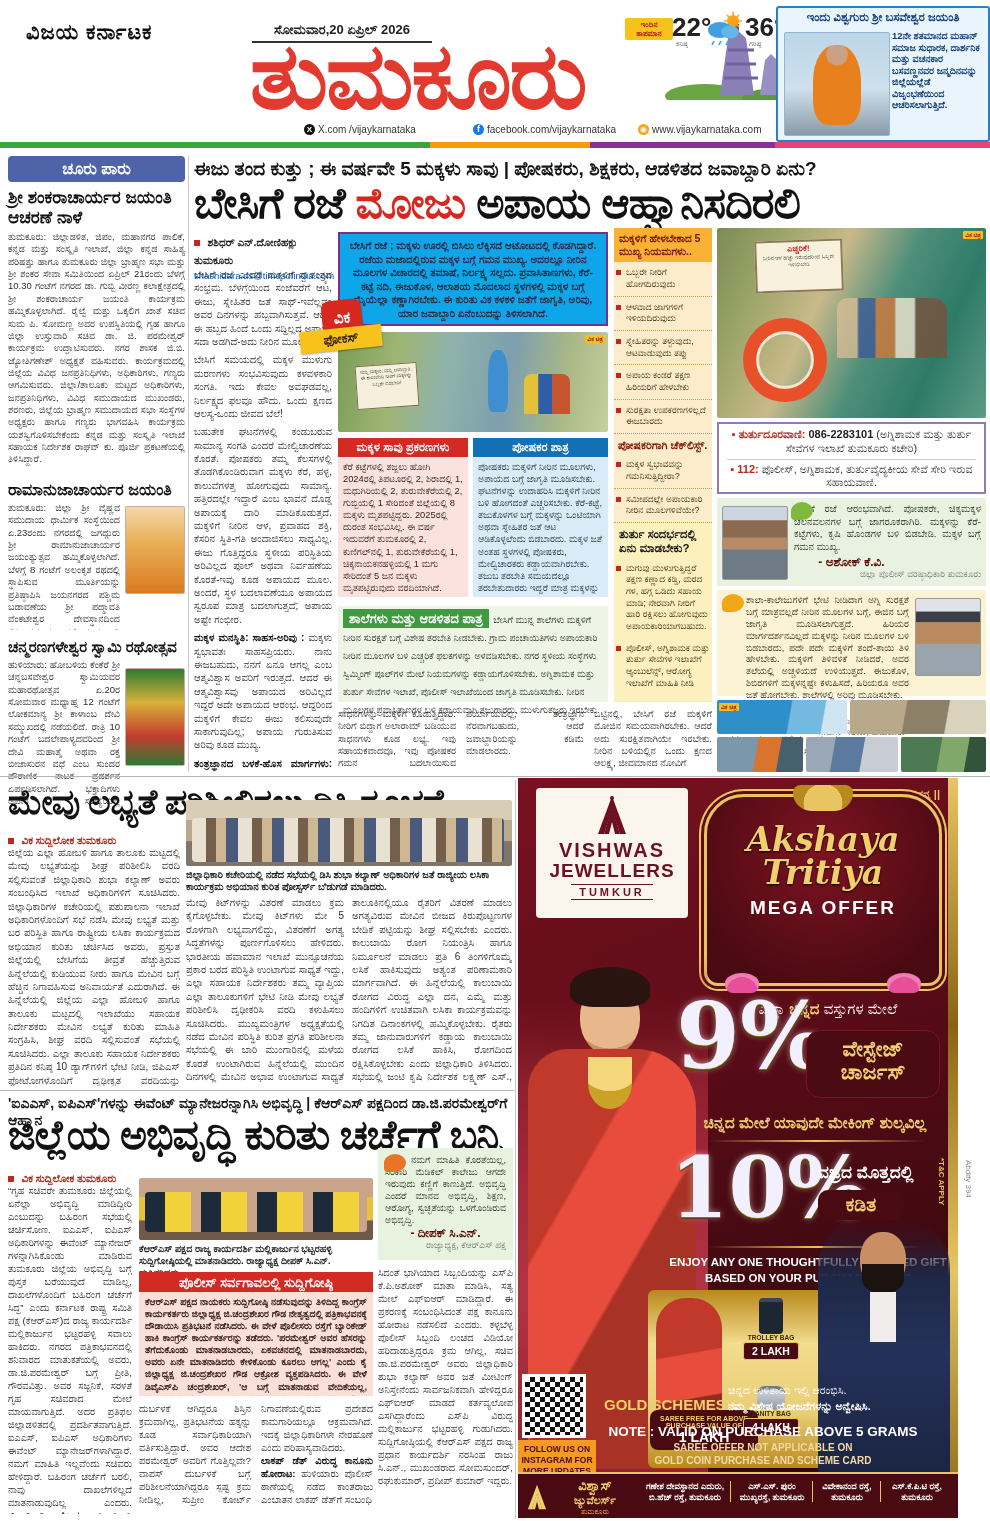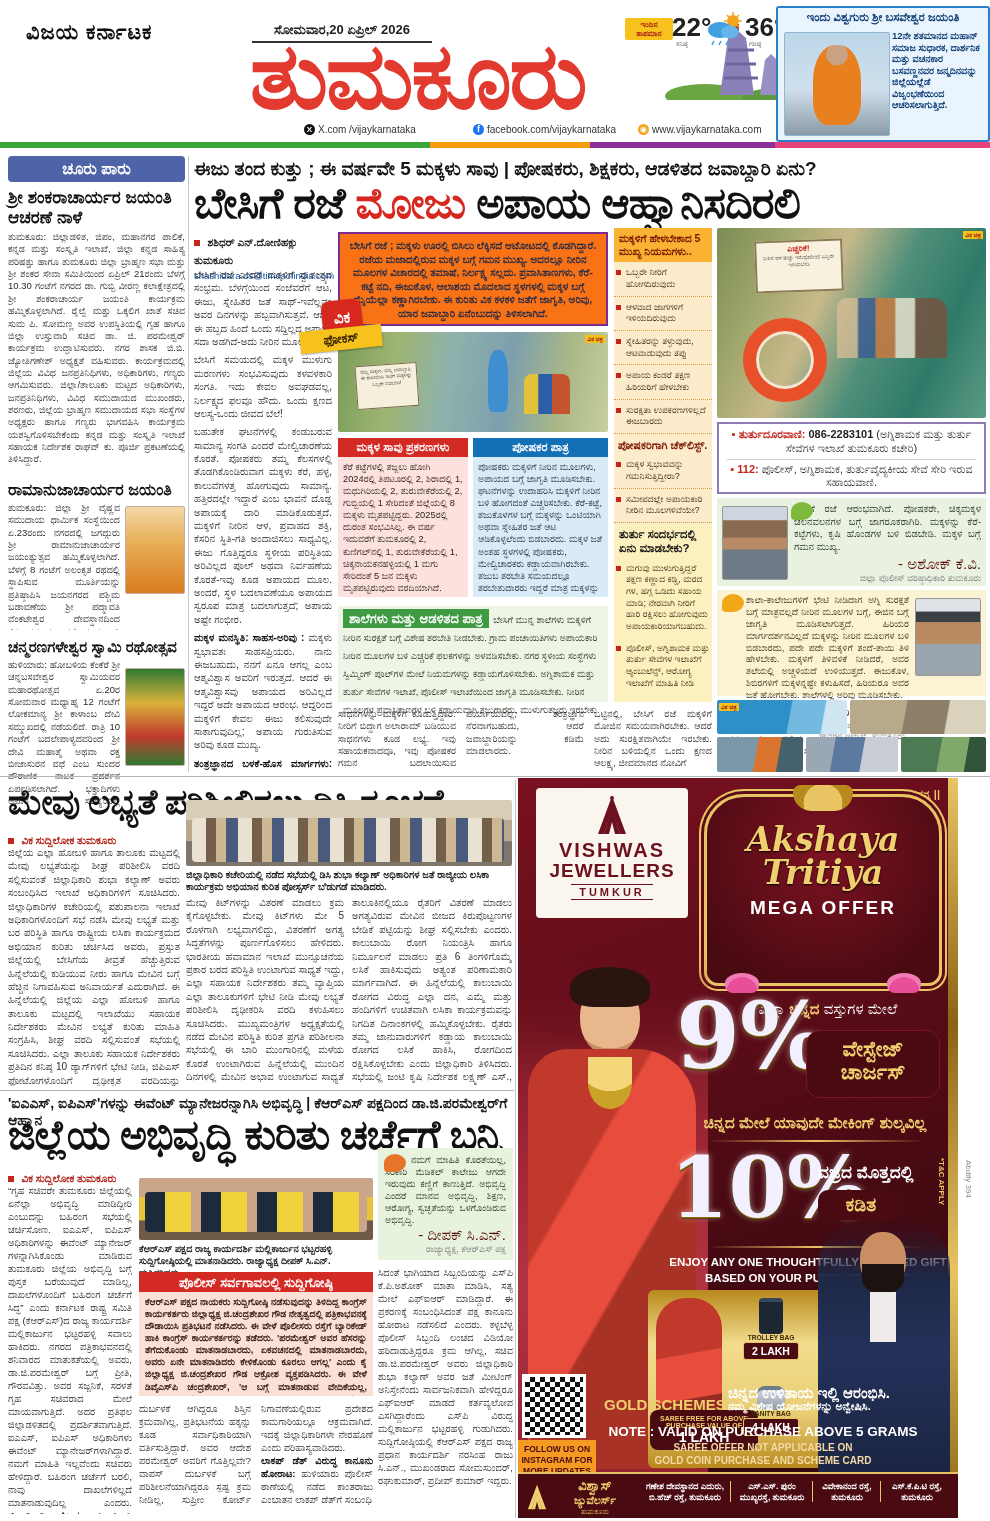--- a/index.html
+++ b/index.html
@@ -7,21 +7,21 @@
   .abs{position:absolute;}
   .jbody{font-size:10px;line-height:1.34;text-align:justify;color:#2b2b2b;}
   .jbody-sm{font-size:9.5px;line-height:1.3;text-align:justify;color:#2b2b2b;}
   .photo{overflow:hidden;border-radius:2px;}
   .stamp{position:absolute;top:3px;right:3px;background:#f4c21a;color:#a5231d;font-size:6px;font-weight:bold;padding:1px 2px;line-height:1.05;text-align:center;border-radius:1px;}
   .vrule{background:#c9c9c9;width:1px;}
   .hrule{background:#b5b5b5;height:1px;}
   .box-hdr{color:#fff;font-weight:bold;text-align:center;font-size:11.5px;padding:3px 2px;}
   .rule-item{font-size:9px;color:#3a2a10;padding:5px 2px 5px 12px;border-bottom:1px dotted #d79b3c;position:relative;text-align:left;line-height:1.3;}
   .rule-item:before{content:"";position:absolute;left:2px;top:8px;width:5px;height:5px;background:#c2271f;}
-  .quote-author{font-weight:normal;color:#5a1208;font-size:15px;text-align:right;}
+  .quote-author{font-weight:bold;color:#5a1208;font-size:12px;text-align:center;}
   .quote-role{color:#777;font-size:9px;text-align:right;}
   .bubble{width:22px;height:18px;border-radius:50% 50% 50% 4px;}
   .addr{color:#fff;font-size:8.5px;font-weight:bold;text-align:center;line-height:1.25;}
   .gold{color:#e9c463;}
   .pct{font-weight:bold;color:#f2efff;text-shadow:0 1px 0 #8a6c14,0 2px 2px #4a3708,0 0 6px rgba(255,255,255,.55);font-family:"DejaVu Serif",serif;}
   .gift-badge{background:#4a0a12;color:#fff;font-weight:bold;font-size:10.5px;padding:2px 8px;border-radius:3px;display:inline-block;border:1px solid #e9c463;}
   .gift-name{color:#3c2a05;font-size:6.5px;font-weight:bold;text-align:center;}
 </style>
 </head>
 <body>
@@ -107,21 +107,21 @@
   </div>
 
   <div class="abs" style="left:194px;top:268px;width:138px;height:504px;overflow:hidden;">
     <div class="jbody">ಬೇಸಿಗೆ ರಜೆ ಎಂದರೆ ಮಕ್ಕಳಿಗೆ ಸ್ವಾತಂತ್ರ್ಯದ ಸಂಭ್ರಮ. ಬೆಳಗ್ಗೆಯಿಂದ ಸಂಜೆವರೆಗೆ ಆಟ, ಈಜು, ಸ್ನೇಹಿತರ ಜತೆ ಸಾಥ್-ಇವೆಲ್ಲವೂ ಅವರ ದಿನಗಳನ್ನು ಹಬ್ಬವಾಗಿಸುತ್ತವೆ. ಆದರೆ ಈ ಹಬ್ಬದ ಹಿಂದೆ ಒಂದು ಸದ್ದಿಲ್ಲದ ಅಪಾಯ ಸದಾ ಅಡಗಿದೆ-ಅದು ನೀರಿನ ಮೂಲಗಳು.</div>
     <div class="jbody" style="margin-top:5px;">ಬೇಸಿಗೆ ಸಮಯದಲ್ಲಿ ಮಕ್ಕಳ ಮುಳುಗು ಮರಣಗಳು ಸಂಭವಿಸುವುದು ಕಳವಳಕಾರಿ ಸಂಗತಿ. ಇದು ಕೇವಲ ಅವಘಡವಲ್ಲ, ನಿರ್ಲಕ್ಷ್ಯದ ಫಲವೂ ಹೌದು. ಒಂದು ಕ್ಷಣದ ಆಲಸ್ಯ-ಒಂದು ಜೀವದ ಬೆಲೆ!</div>
     <div class="jbody" style="margin-top:5px;">ಬಹುತೇಕ ಘಟನೆಗಳಲ್ಲಿ ಕಂಡುಬರುವ ಸಾಮಾನ್ಯ ಸಂಗತಿ ಎಂದರೆ ಮೇಲ್ವಿಚಾರಣೆಯ ಕೊರತೆ. ಪೋಷಕರು ತಮ್ಮ ಕೆಲಸಗಳಲ್ಲಿ ತೊಡಗಿಕೊಂಡಿರುವಾಗ ಮಕ್ಕಳು ಕೆರೆ, ಹಳ್ಳ, ಕಾಲುವೆಗಳತ್ತ ಹೋಗುವುದು ಸಾಮಾನ್ಯ. ಹತ್ತಿರದಲ್ಲೇ ಇದ್ದಾರೆ ಎಂಬ ಭಾವನೆ ದೊಡ್ಡ ಅಪಾಯಕ್ಕೆ ದಾರಿ ಮಾಡಿಕೊಡುತ್ತದೆ. ಮಕ್ಕಳಿಗೆ ನೀರಿನ ಆಳ, ಪ್ರವಾಹದ ಶಕ್ತಿ, ಕೆಸರಿನ ಸ್ಥಿತಿ-ಗತಿ ಅಂದಾಜಿಸಲು ಸಾಧ್ಯವಿಲ್ಲ. ಈಜು ಗೊತ್ತಿದ್ದರೂ ಸ್ಥಳೀಯ ಪರಿಸ್ಥಿತಿಯ ಅರಿವಿಲ್ಲದ ಪೂಲ್ ಅಥವಾ ನಿರ್ವಹಣೆಯ ಕೊರತೆ-ಇವು ಕೂಡ ಅಪಾಯದ ಮೂಲ. ಅಂದರೆ, ಸ್ಥಳ ಬದಲಾವಣೆಯೂ ಅಪಾಯದ ಸ್ವರೂಪ ಮಾತ್ರ ಬದಲಾಗುತ್ತದೆ; ಅಪಾಯ ಅಷ್ಟೇ ಗಂಭೀರ.</div>
     <div style="margin-top:5px;" class="jbody"><span style="font-weight:bold;color:#111;">ಮಕ್ಕಳ ಮನಸ್ಥಿತಿ: ಸಾಹಸ-ಅರಿವು :</span> <span>ಮಕ್ಕಳು ಸ್ವಭಾವತಃ ಸಾಹಸಪ್ರಿಯರು. ನಾನು ಈಜಬಹುದು, ನನಗೆ ಏನೂ ಆಗಲ್ಲ ಎಂಬ ಆತ್ಮವಿಶ್ವಾಸ ಅವರಿಗೆ ಇರುತ್ತದೆ. ಆದರೆ ಈ ಆತ್ಮವಿಶ್ವಾಸವು ಅಪಾಯದ ಅರಿವಿಲ್ಲದೆ ಇದ್ದರೆ ಅದೇ ಅಪಾಯದ ಆರಂಭ. ಆದ್ದರಿಂದ ಮಕ್ಕಳಿಗೆ ಕೇವಲ ಈಜು ಕಲಿಸುವುದೇ ಸಾಕಾಗುವುದಿಲ್ಲ; ಅಪಾಯ ಗುರುತಿಸುವ ಅರಿವು ಕೂಡ ಮುಖ್ಯ.</span></div>
     <div style="margin-top:5px;" class="jbody"><span style="font-weight:bold;color:#111;">ತಂತ್ರಜ್ಞಾನದ ಬಳಕೆ-ಹೊಸ ಮಾರ್ಗಗಳು:</span> <span>ಇತ್ತೀಚಿನ ದಿನಗಳಲ್ಲಿ ಕೆಲವು ಪೋಷಕರು ಜಿಪಿಎಸ್ ವಾಚ್, ಸೆಲ್ಫಿ ಅಲಾರಾಂ</span></div>
   </div>
 
-  <div class="abs" style="left:338px;top:232px;width:270px;height:94px;border:2.5px solid #7d2c8f;background:#f97316;padding:5px 7px;box-sizing:border-box;">
+  <div class="abs" style="left:338px;top:232px;width:270px;height:94px;border:2.5px solid #7d2c8f;background:#0ea5e9;padding:5px 7px;box-sizing:border-box;">
     <div style="font-size:10.3px;font-weight:bold;color:#2c2c44;text-align:center;line-height:1.32;">ಬೇಸಿಗೆ ರಜೆ ; ಮಕ್ಕಳು ಊರಲ್ಲಿ ಬಿಸಿಲು ಲೆಕ್ಕಿಸದೆ ಆಟೋಟದಲ್ಲಿ ಕೊಡಗಿದ್ದಾರೆ. ರಜೆಯ ಮಜಾದಲ್ಲಿರುವ ಮಕ್ಕಳ ಬಗ್ಗೆ ಗಮನ ಮುಖ್ಯ. ಅದರಲ್ಲೂ ನೀರಿನ ಮೂಲಗಳ ವಿಚಾರದಲ್ಲಿ ತಮಾಷೆ, ನಿರ್ಲಕ್ಷ್ಯ ಸಲ್ಲದು. ಪ್ರವಾಸಿತಾಣಗಳು, ಕೆರೆ-ಕಟ್ಟೆ ನದಿ, ಈಜುಕೊಳ, ಆಲಾಶಯ ಮೊದಲಾದ ಸ್ಥಳಗಳಲ್ಲಿ ಮಕ್ಕಳ ಬಗ್ಗೆ ಮೈಯೆಲ್ಲಾ ಕಣ್ಣಾಗಿರಬೇಕು. ಈ ಕುರಿತು ವಿಕ ಕಳಕಳಿ ಜತೆಗೆ ಜಾಗೃತಿ, ಅರಿವು, ಯಾರ ಜವಾಬ್ದಾರಿ ಏನೆಂಬುದನ್ನು ತಿಳಿಸಲಾಗಿದೆ.</div>
   </div>
 
   <div class="abs" style="left:296px;top:300px;width:86px;height:62px;z-index:5;">
     <div style="position:absolute;left:26px;top:0;width:40px;height:36px;background:#d6281e;color:#fff;font-weight:bold;font-size:15px;text-align:center;line-height:36px;border-radius:8px;transform:rotate(-6deg);box-shadow:0 1px 2px rgba(0,0,0,.4);">ವಿಕ</div>
     <div style="position:absolute;left:4px;top:28px;width:82px;background:#f6c21b;color:#3a2503;font-weight:bold;font-size:13px;text-align:center;padding:3px 0;transform:rotate(-6deg);box-shadow:0 1px 2px rgba(0,0,0,.35);">ಫೋಕಸ್</div>
   </div>
 
   <div class="abs photo" style="left:338px;top:332px;width:270px;height:100px;background:linear-gradient(100deg,#7a9b58 0%,#9fb573 22%,#8fb3ab 40%,#7d9fae 62%,#a9b886 82%,#c7cf9e 100%);">
     <div class="stamp">ವಿಕ ಚಿತ್ರ</div>
@@ -354,21 +354,21 @@
       <div class="abs" style="left:42px;top:14px;width:46px;height:56px;background:radial-gradient(circle at 50% 40%,#c98f62 0 70%,#a06a42 71% 100%);border-radius:46%;"></div>
       <div class="abs" style="left:44px;top:46px;width:42px;height:30px;background:#1c1210;border-radius:0 0 50% 50%;"></div>
       <div class="abs" style="left:52px;top:74px;width:26px;height:50px;background:#f0ecec;"></div>
     </div>
     <div class="abs" style="right:12px;top:380px;writing-mode:vertical-rl;color:#e9c463;font-size:8px;font-weight:bold;">*T&amp;C APPLY</div>
 
     <div class="abs" style="left:4px;top:596px;width:58px;height:58px;background:repeating-conic-gradient(#111 0% 25%,#fff 0% 50%) 0 0/10px 10px;border:3px solid #fff;"></div>
     <div class="abs" style="left:0;top:662px;width:74px;background:#f59b23;color:#4a0a12;font-weight:bold;font-size:8.5px;text-align:center;padding:4px 2px;line-height:1.3;">FOLLOW US ON INSTAGRAM FOR MORE UPDATES</div>
 
     <div class="abs" style="left:86px;top:618px;color:#f0cf6e;font-weight:bold;font-size:15px;">GOLD SCHEMES -</div>
-    <div class="abs" style="left:210px;top:606px;color:#fff;font-weight:bold;font-size:15px;">ಚಿನ್ನದ ಉಳಿತಾಯ ಇಲ್ಲಿ ಆರಂಭಿಸಿ.</div>
+    <div class="abs" style="left:210px;top:606px;color:#fff;font-weight:normal;font-size:11px;">ಚಿನ್ನದ ಉಳಿತಾಯ ಇಲ್ಲಿ ಆರಂಭಿಸಿ.</div>
     <div class="abs" style="left:210px;top:622px;color:#fff;font-weight:bold;font-size:11px;">ನಮ್ಮ ವಿಶೇಷ ಯೋಜನೆಗಳನ್ನು ಅನ್ವೇಷಿಸಿ.</div>
     <div class="abs" style="left:80px;top:646px;width:330px;text-align:center;color:#fff;font-weight:bold;font-size:13.5px;">NOTE : VALID ON PURCHASE ABOVE 5 GRAMS</div>
     <div class="abs" style="left:80px;top:664px;width:330px;text-align:center;color:#f3d9a6;font-weight:bold;font-size:10px;">SAREE OFFER NOT APPLICABLE ON</div>
     <div class="abs" style="left:80px;top:677px;width:330px;text-align:center;color:#f3d9a6;font-weight:bold;font-size:10px;">GOLD COIN PURCHASE AND SCHEME CARD</div>
 
     <div class="abs" style="left:0;top:694px;width:440px;height:46px;background:#4a0a12;border-top:2px solid #e9c463;">
       <svg width="26" height="30" viewBox="0 0 40 42" style="position:absolute;left:6px;top:8px;">
         <path d="M20 2 L34 40 L28 40 L20 16 L12 40 L6 40 Z" fill="#f0cf6e"></path>
         <path d="M20 14 L28 40 L23 40 L20 28 L17 40 L12 40 Z" fill="#f0cf6e"></path>
       </svg>

